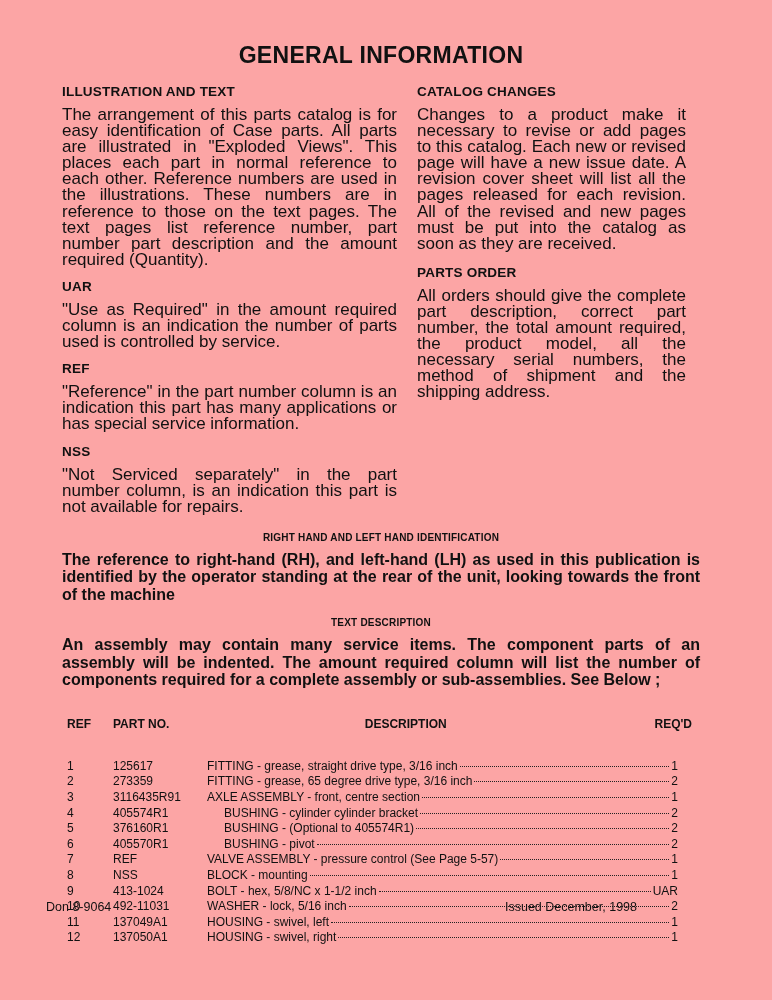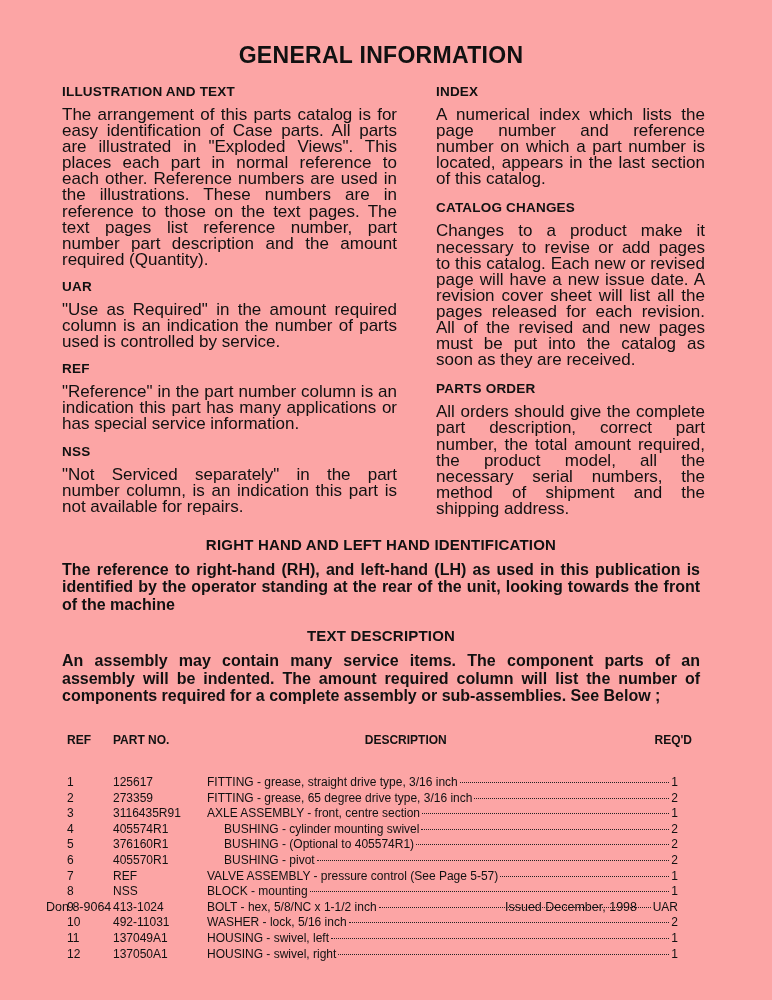--- a/index.html
+++ b/index.html
@@ -21,42 +21,42 @@
   .center-measure { width: 638px; }
   .page-title {
     margin: 0 0 15px 0;
     font-size: 23px;
     font-weight: bold;
     text-align: center;
     letter-spacing: 0.3px;
   }
   .two-col {
     display: flex;
-    gap: 39px;
+    gap: 20px;
   }
   .col-l { width: 335px; }
   .col-r { width: 269px; }
   .sec h2 {
     margin: 0 0 8px 0;
     font-size: 13.5px;
     font-weight: bold;
     letter-spacing: 0.2px;
   }
   .sec p {
     margin: 0 0 11px 0;
     font-size: 17px;
     font-weight: normal;
     line-height: 16.1px;
     text-align: justify;
   }
   .col-r .sec { margin-bottom: 6px; }
   .col-r .sec p { margin-bottom: 13px; }
   .center-head {
     margin: 6px 0 8px 0;
-    font-size: 15px;
+    font-size: 10px;
     font-weight: bold;
     text-align: center;
     letter-spacing: 0.2px;
   }
   .center-para {
     margin: 0 0 14px 0;
     font-size: 16px;
     font-weight: bold;
     line-height: 17.5px;
     text-align: justify;
@@ -130,24 +130,20 @@
         <h2>REF</h2>
         <p>"Reference" in the part number column is an indication this part has many applications or has special service information.</p>
       </div>
       <div class="sec">
         <h2>NSS</h2>
         <p>"Not Serviced separately" in the part number column, is an indication this part is not available for repairs.</p>
       </div>
     </div>
     <div class="col-r">
       <div class="sec">
-        <h2>INDEX</h2>
-        <p>A numerical index which lists the page number and reference number on which a part number is located, appears in the last section of this catalog.</p>
-      </div>
-      <div class="sec">
         <h2>CATALOG CHANGES</h2>
         <p>Changes to a product make it necessary to revise or add pages to this catalog. Each new or revised page will have a new issue date. A revision cover sheet will list all the pages released for each revision. All of the revised and new pages must be put into the catalog as soon as they are received.</p>
       </div>
       <div class="sec">
         <h2>PARTS ORDER</h2>
         <p>All orders should give the complete part description, correct part number, the total amount required, the product model, all the necessary serial numbers, the method of shipment and the shipping address.</p>
       </div>
     </div>
   </div>
 
@@ -193,21 +189,21 @@
     <span class="c-body">
       <span class="c-desc">AXLE ASSEMBLY - front, centre section</span>
       <span class="leader"></span>
       <span class="c-reqd">1</span>
     </span>
   </div>
         <div class="t-row">
     <span class="c-ref">4</span>
     <span class="c-part">405574R1</span>
     <span class="c-body">
-      <span class="c-desc indent">BUSHING - cylinder mounting swivel</span>
+      <span class="c-desc indent">BUSHING - cylinder cylinder bracket</span>
       <span class="leader"></span>
       <span class="c-reqd">2</span>
     </span>
   </div>
         <div class="t-row">
     <span class="c-ref">5</span>
     <span class="c-part">376160R1</span>
     <span class="c-body">
       <span class="c-desc indent">BUSHING - (Optional to 405574R1)</span>
       <span class="leader"></span>

